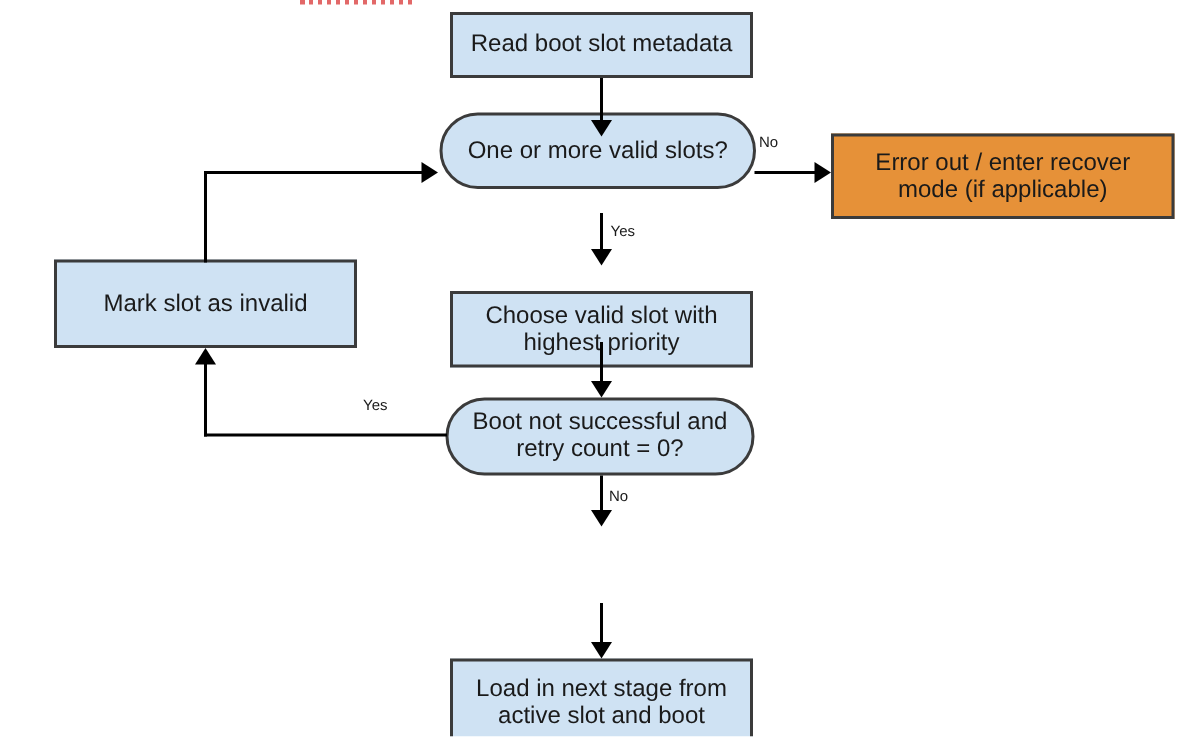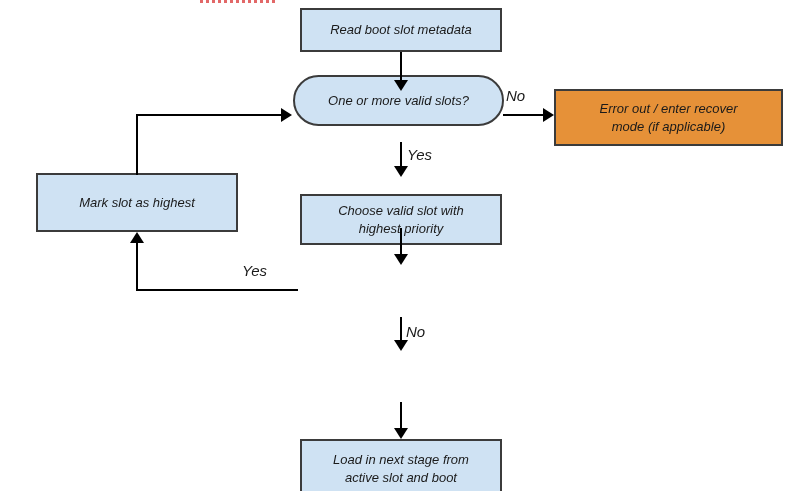--- a/index.html
+++ b/index.html
@@ -14,47 +14,45 @@
   }
   .node {
     position: absolute;
     box-sizing: border-box;
     border: 2px solid var(--node-border, #3b3b3b);
     background: var(--node-fill, #cfe2f3);
     display: flex;
     align-items: center;
     justify-content: center;
     text-align: center;
-    font-size: 13px;
+    font-size: 16px;
     line-height: 18px;
     white-space: pre-line;
-    font-style: italic;
   }
   .node.error { background: var(--error-fill, #e69138); }
   .node.pill  { border-radius: 26px; }
 
   .line {
     position: absolute;
     background: var(--arrow, #000000);
   }
   .ah {
     position: absolute;
     width: 0; height: 0;
   }
   .ah.down  { border-left: 7px solid transparent; border-right: 7px solid transparent; border-top: 11px solid var(--arrow, #000); }
   .ah.up    { border-left: 7px solid transparent; border-right: 7px solid transparent; border-bottom: 11px solid var(--arrow, #000); }
   .ah.right { border-top: 7px solid transparent; border-bottom: 7px solid transparent; border-left: 11px solid var(--arrow, #000); }
 
   .edge-label {
     position: absolute;
-    font-size: 15px;
+    font-size: 10px;
     line-height: 18px;
     color: var(--text, #1a1a1a);
     white-space: nowrap;
-    font-style: italic;
   }
   #artifact-dashes {
     position: absolute;
     left: 200px; top: 0; width: 77px; height: 3px;
     background: repeating-linear-gradient(90deg,
       var(--artifact, #e26868) 0px, var(--artifact, #e26868) 3px,
       transparent 3px, transparent 6px);
   }
 
   
@@ -97,21 +95,23 @@
 <div id="stage">
 
   <div id="artifact-dashes"></div>
 
   <div class="node" id="n-read">Read boot slot metadata</div>
   <div class="node pill" id="n-oval1">One or more valid slots?</div>
   <div class="node error" id="n-error">Error out / enter recover
 mode (if applicable)</div>
   <div class="node" id="n-choose">Choose valid slot with
 highest priority</div>
-  <div class="node" id="n-mark">Mark slot as highest</div>
+  <div class="node" id="n-mark">Mark slot as invalid</div>
+  <div class="node pill" id="n-oval2">Boot not successful and
+retry count = 0?</div>
   <div class="node" id="n-load">Load in next stage from
 active slot and boot</div>
 
   <div class="line" id="e1-line"></div>
   <div class="ah down" id="e1-head"></div>
 
   <div class="line" id="e2-line"></div>
   <div class="ah right" id="e2-head"></div>
   <div class="edge-label" id="lbl-no1">No</div>
 

